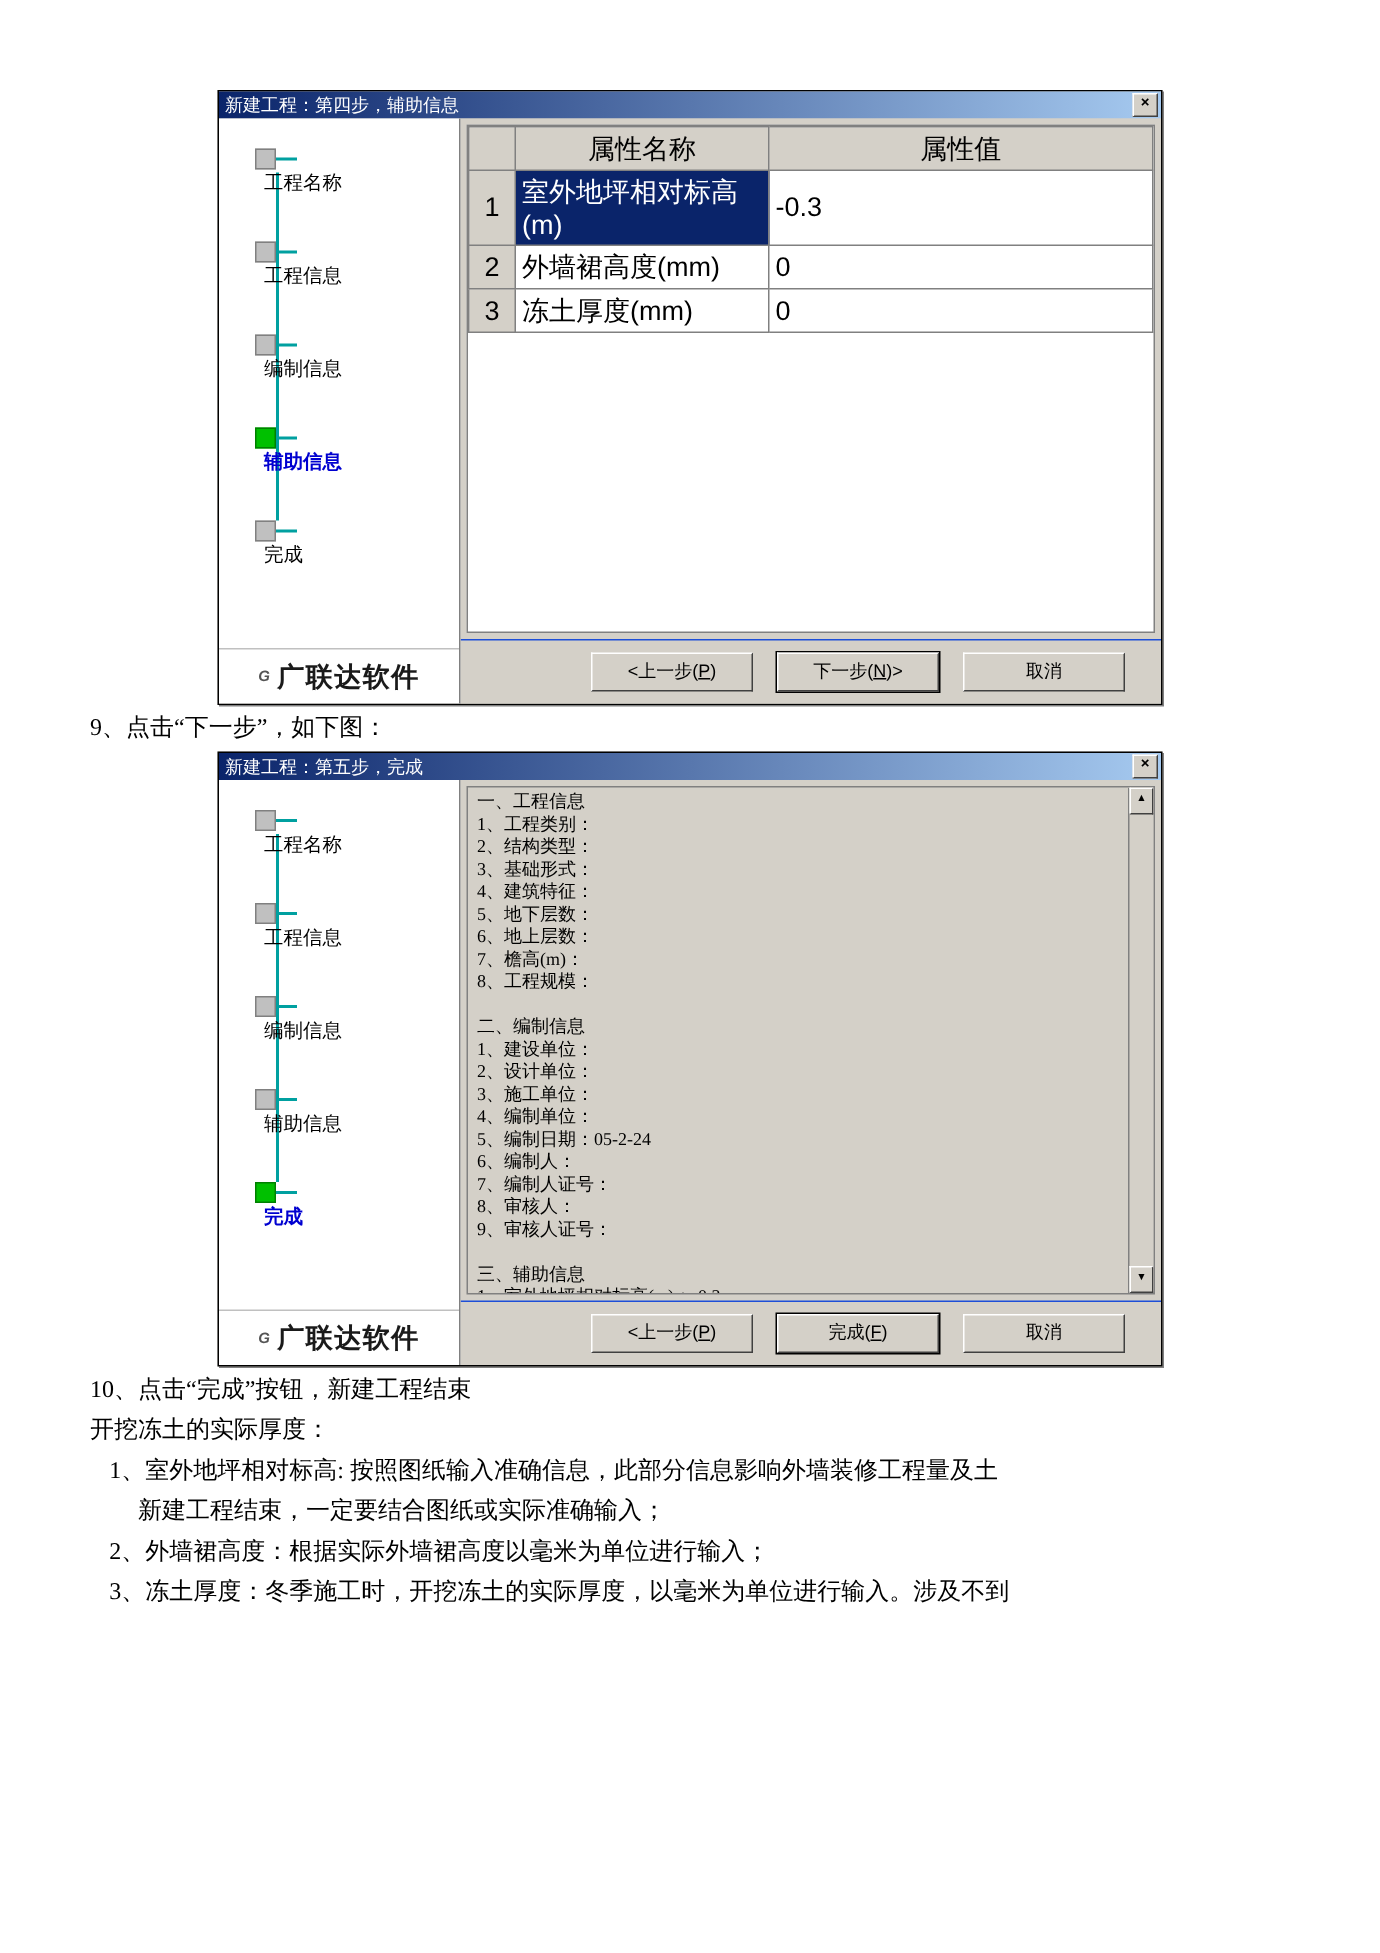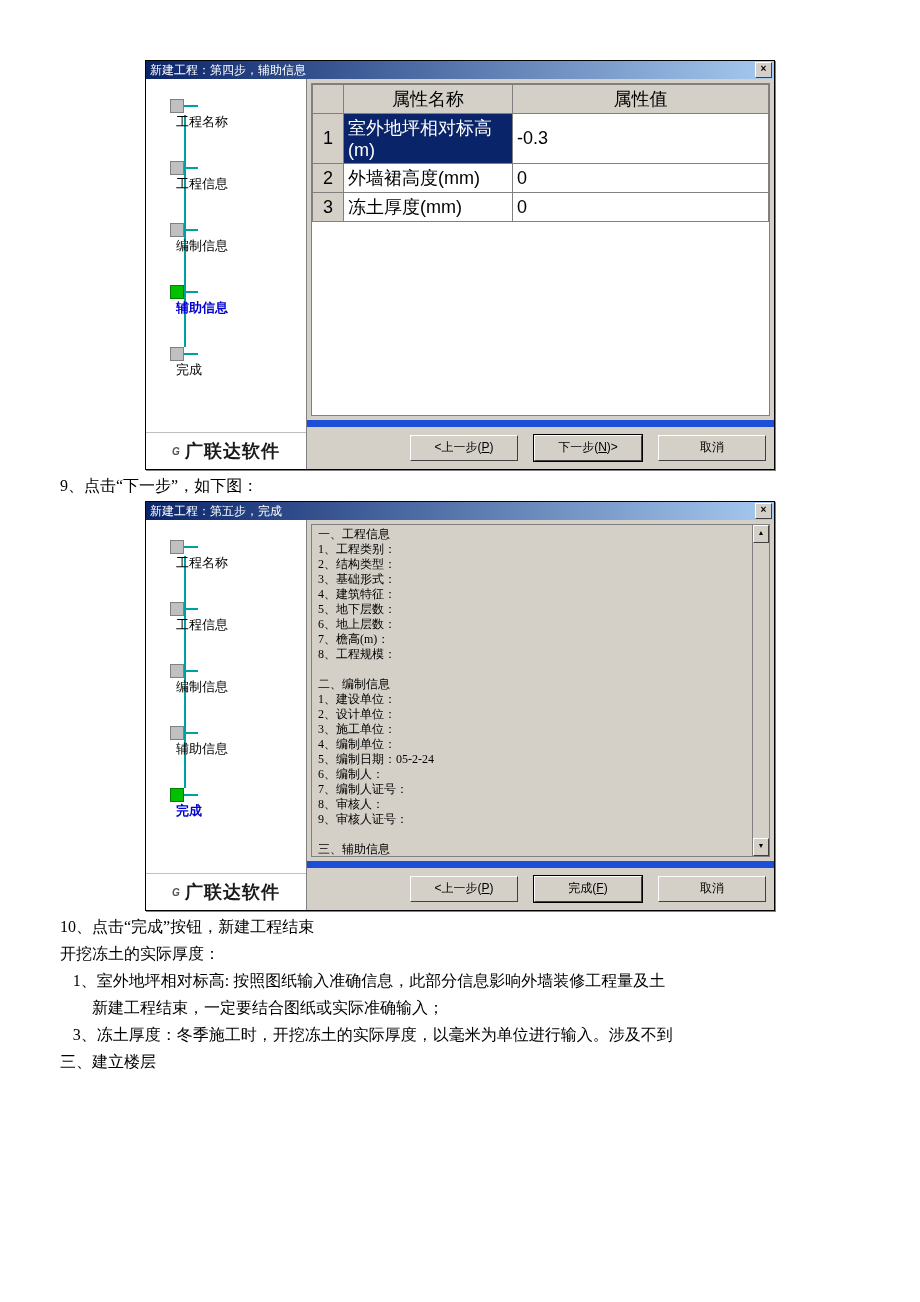--- a/index.html
+++ b/index.html
@@ -159,22 +159,22 @@
   table.prop-grid tr.selected td.name {
     background: #0a246a;
     color: #fff;
   }
   .button-row {
     height: 42px;
     display: flex;
     align-items: center;
     justify-content: flex-end;
     gap: 16px;
-    padding-right: 8px;
-    border-top: 7px solid #1d4ed8;
+    padding-right: 24px;
+    border-top: 1px solid #1d4ed8;
     background: #d4d0c8;
   }
   .win-btn {
     min-width: 90px;
     height: 24px;
     background: #d4d0c8;
     border: 1px solid #404040;
     border-top-color: #fff;
     border-left-color: #fff;
     font-size: 12px;
@@ -393,17 +393,17 @@
         </div>
       </div>
     </div>
   </div>
 
   <div class="body-text">
     <p>10、点击“完成”按钮，新建工程结束</p>
     <p>开挖冻土的实际厚度：</p>
     <p class="indent">1、室外地坪相对标高: 按照图纸输入准确信息，此部分信息影响外墙装修工程量及土</p>
     <p class="indent2">新建工程结束，一定要结合图纸或实际准确输入；</p>
+    <p class="indent">2、外墙裙高度：根据实际外墙裙高度以毫米为单位进行输入；</p>
     <p class="indent">3、冻土厚度：冬季施工时，开挖冻土的实际厚度，以毫米为单位进行输入。涉及不到</p>
-    <p class="section-head">三、建立楼层</p>
   </div>
 
 </div>
 
 </body></html>

